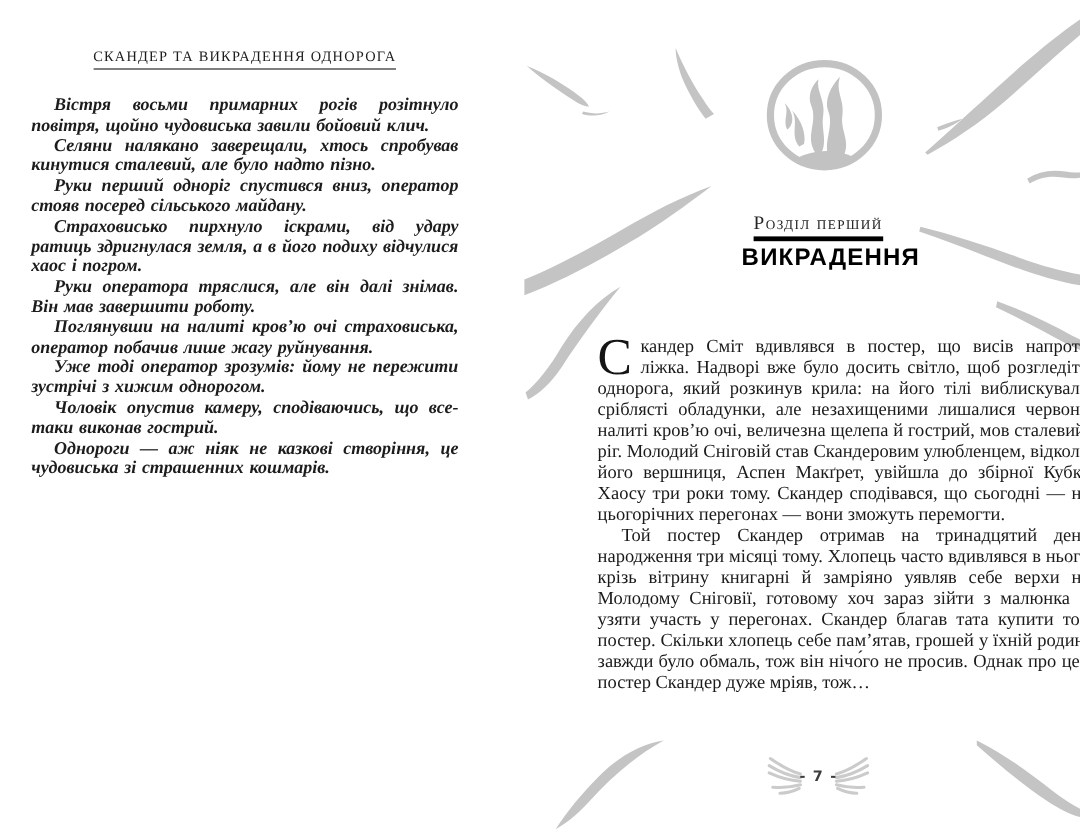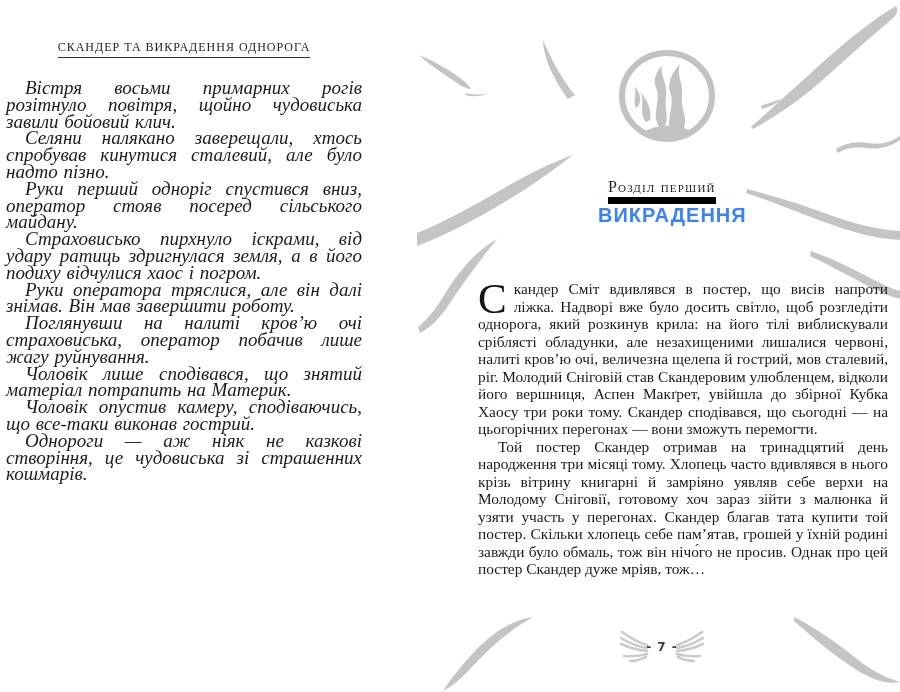--- a/index.html
+++ b/index.html
@@ -1,35 +1,35 @@
 <!DOCTYPE html>
 <html lang="uk"><head>
 <meta charset="utf-8">
 <style>
   html,body{margin:0;padding:0;background:#ffffff;}
   body{width:900px;height:692px;overflow:hidden;font-family:"Liberation Serif",serif;}
-  .spread{position:relative;width:748px;height:692px;background:#ffffff;}
+  .spread{position:relative;width:748px;height:692px;background:#ffffff;margin-left:20px;}
 
   .decor-svg{position:absolute;left:0;top:0;width:900px;height:692px;pointer-events:none;}
 
   
   .left-page{position:absolute;left:6px;top:40px;width:356px;}
   .lp-header{text-align:center;font-size:12px;letter-spacing:1px;color:#1c1c1c;white-space:nowrap;}
   .lp-header span{border-bottom:1.3px solid #2b2b2b;padding-bottom:3px;}
-  .lp-body{margin-top:25px;font-style:italic;font-size:19px;line-height:16.8px;
-           text-align:justify;color:#1c1c1c;}
+  .lp-body{margin-top:25px;font-style:italic;font-size:15px;line-height:16.8px;
+           text-align:justify;color:#1c1c1c;font-weight:bold;}
   .lp-body p{margin:0;text-indent:19px;word-spacing:1px;}
 
   
   .right-page{position:absolute;left:470px;top:0;width:418px;height:692px;}
   .chapter-label{position:absolute;left:138px;top:178px;font-variant:small-caps;
                  font-size:16px;letter-spacing:1.2px;color:#242424;}
-  .chapter-label span{border-bottom:7px solid #000000;padding-bottom:2px;text-align:center;}
+  .chapter-label span{border-bottom:4px solid #000000;padding-bottom:2px;text-align:center;}
   .chapter-title{position:absolute;left:128px;top:204px;font-family:"Liberation Sans",sans-serif;
-                 font-weight:bold;font-size:20px;letter-spacing:1px;color:#3b82f6;}
+                 font-weight:bold;font-size:20px;letter-spacing:1px;color:#000000;}
   .rp-body{position:absolute;left:8px;top:280px;width:410px;font-size:15.4px;line-height:17.5px;
            text-align:justify;color:#1a1a1a;}
   .rp-body p{margin:0;}
   .rp-body p.indent{text-indent:20px;}
   .dropcap{float:left;font-size:43px;line-height:33px;padding:2px 7px 0 0;color:#141414;}
 
   
   .page-number{position:absolute;left:612px;top:629px;width:100px;height:36px;
                display:flex;align-items:center;justify-content:center;}
   .pn-text{font-size:12px;font-weight:bold;color:#3d3d3d;letter-spacing:1px;
@@ -84,22 +84,22 @@
         <p>Руки перший одноріг спустився вниз, оператор стояв посеред сільського майдану.</p>
 
         <p>Страховисько пирхнуло іскрами, від удару ратиць здригнулася земля, а в його подиху відчулися хаос і погром.</p>
 
         <p>Руки оператора тряслися, але він далі знімав. Він мав завершити роботу.</p>
 
 
         <p>Поглянувши на налиті кров’ю очі страховиська, оператор побачив лише жагу руйнування.</p>
 
 
+        <p>Уже тоді оператор зрозумів: йому не пережити зустрічі з хижим однорогом.</p>
 
-        <p>Чоловік лише сподівався, що знятий матеріал потрапить на Материк.</p>
 
 
         <p>Чоловік опустив камеру, сподіваючись, що все-таки виконав гострий.</p>
 
         <p>Однороги — аж ніяк не казкові створіння, це чудовиська зі страшенних кошмарів.</p>
       </div>
   </div>
 
   <div class="right-page">
     <div class="chapter-label">

